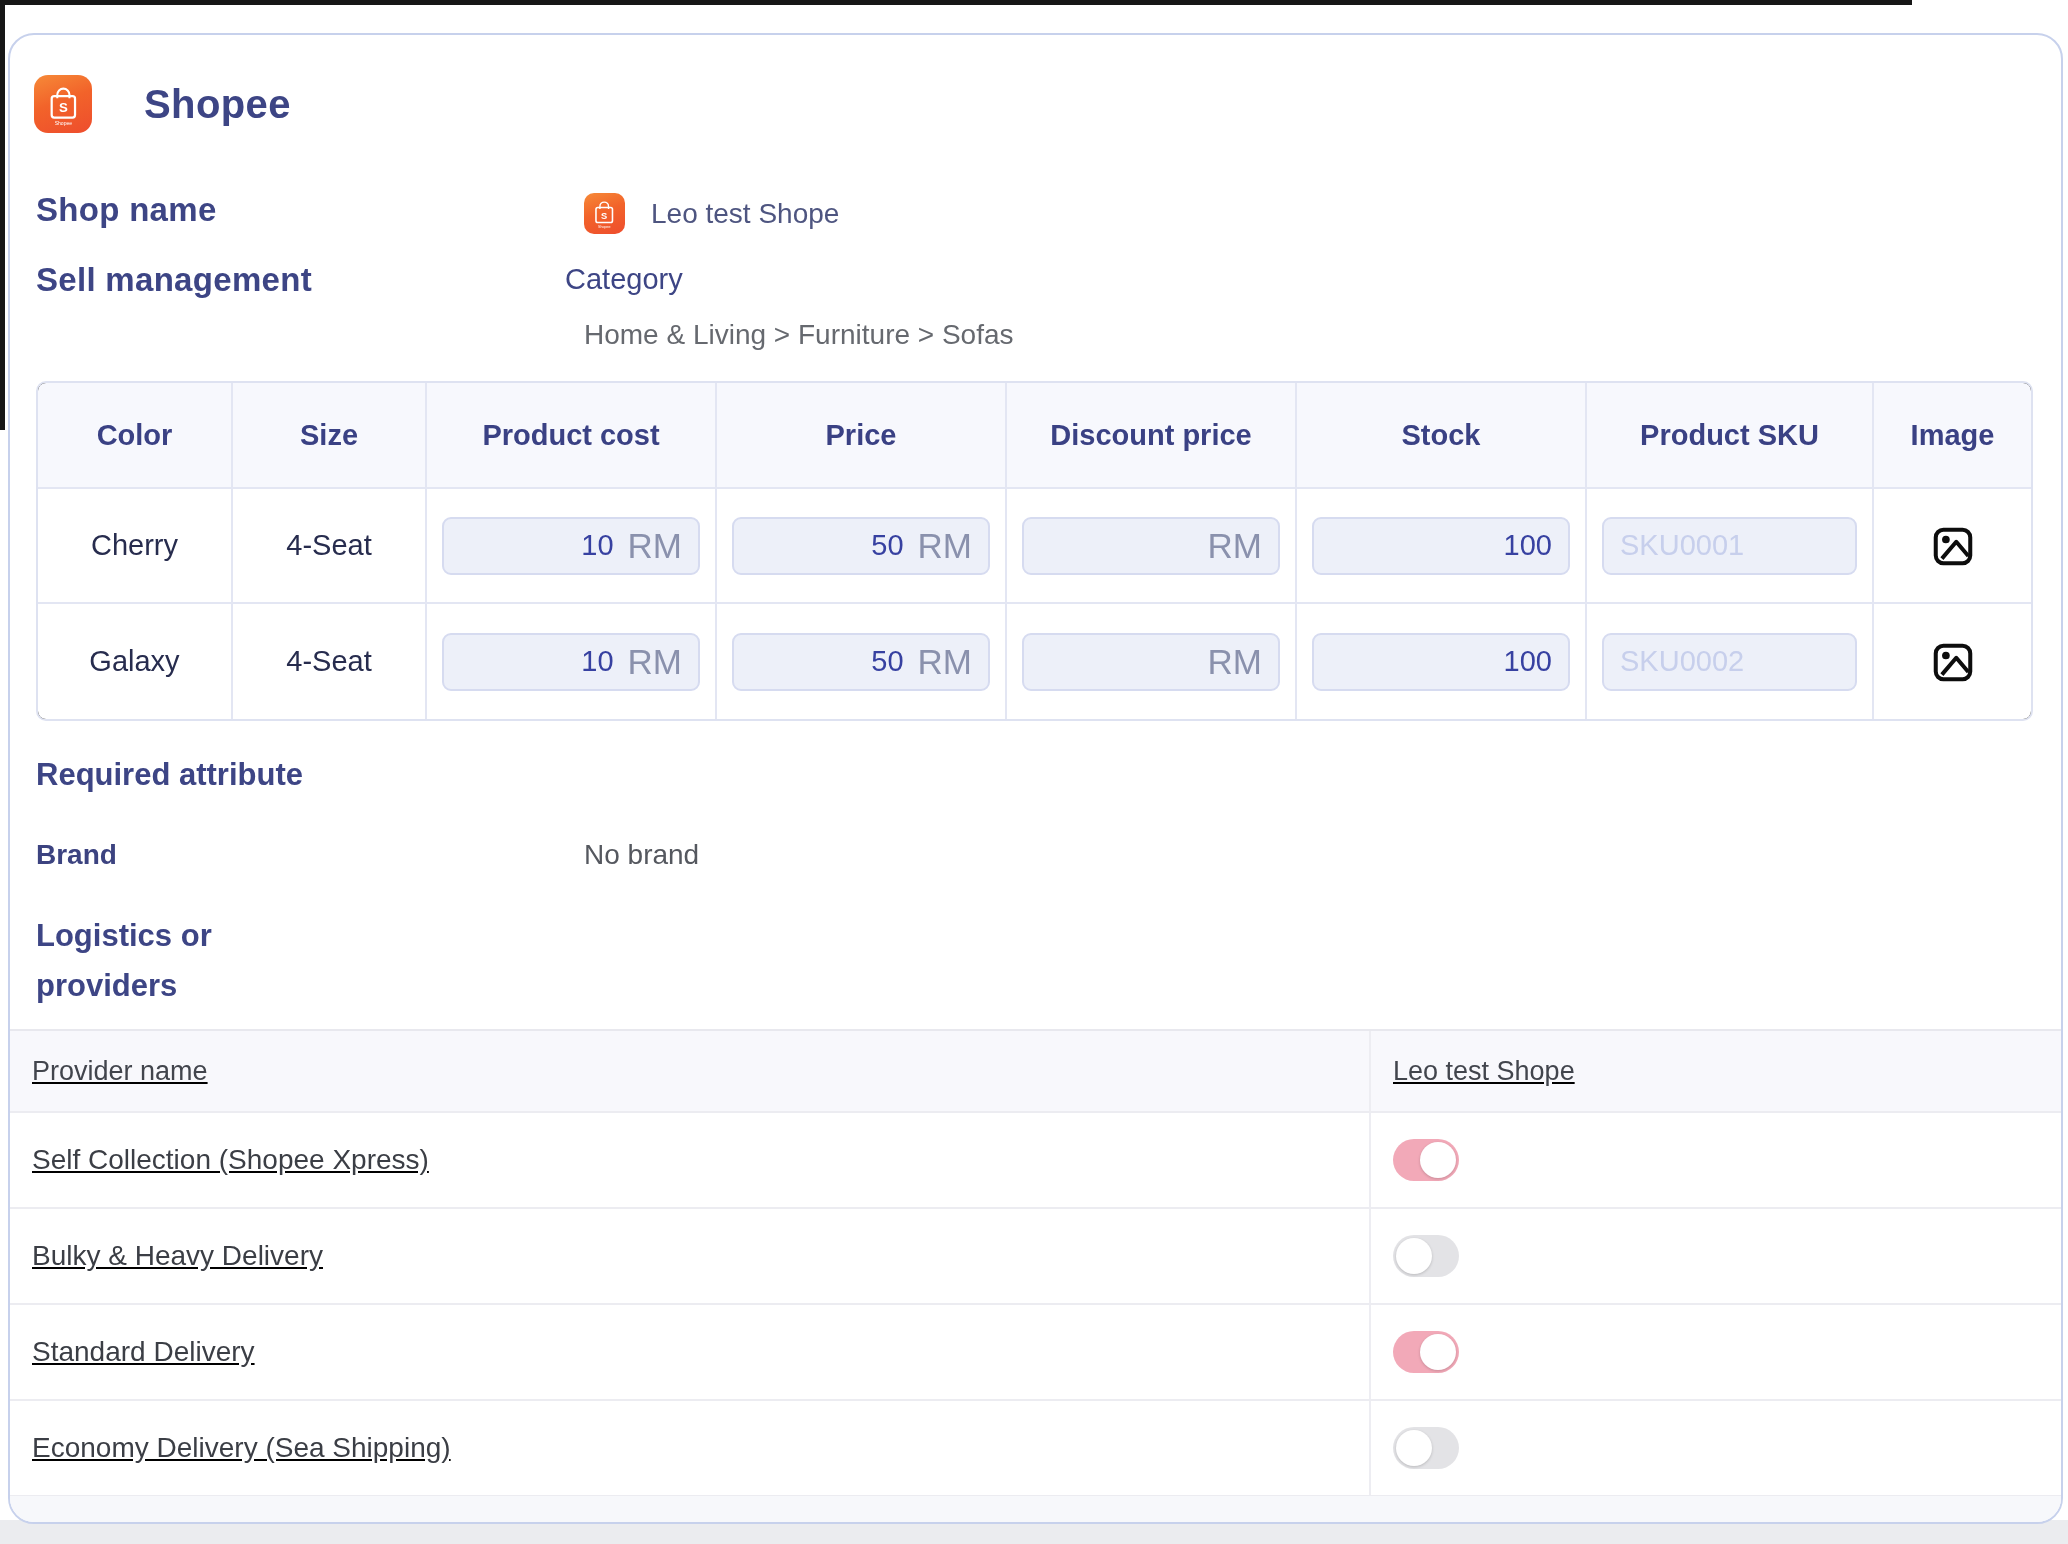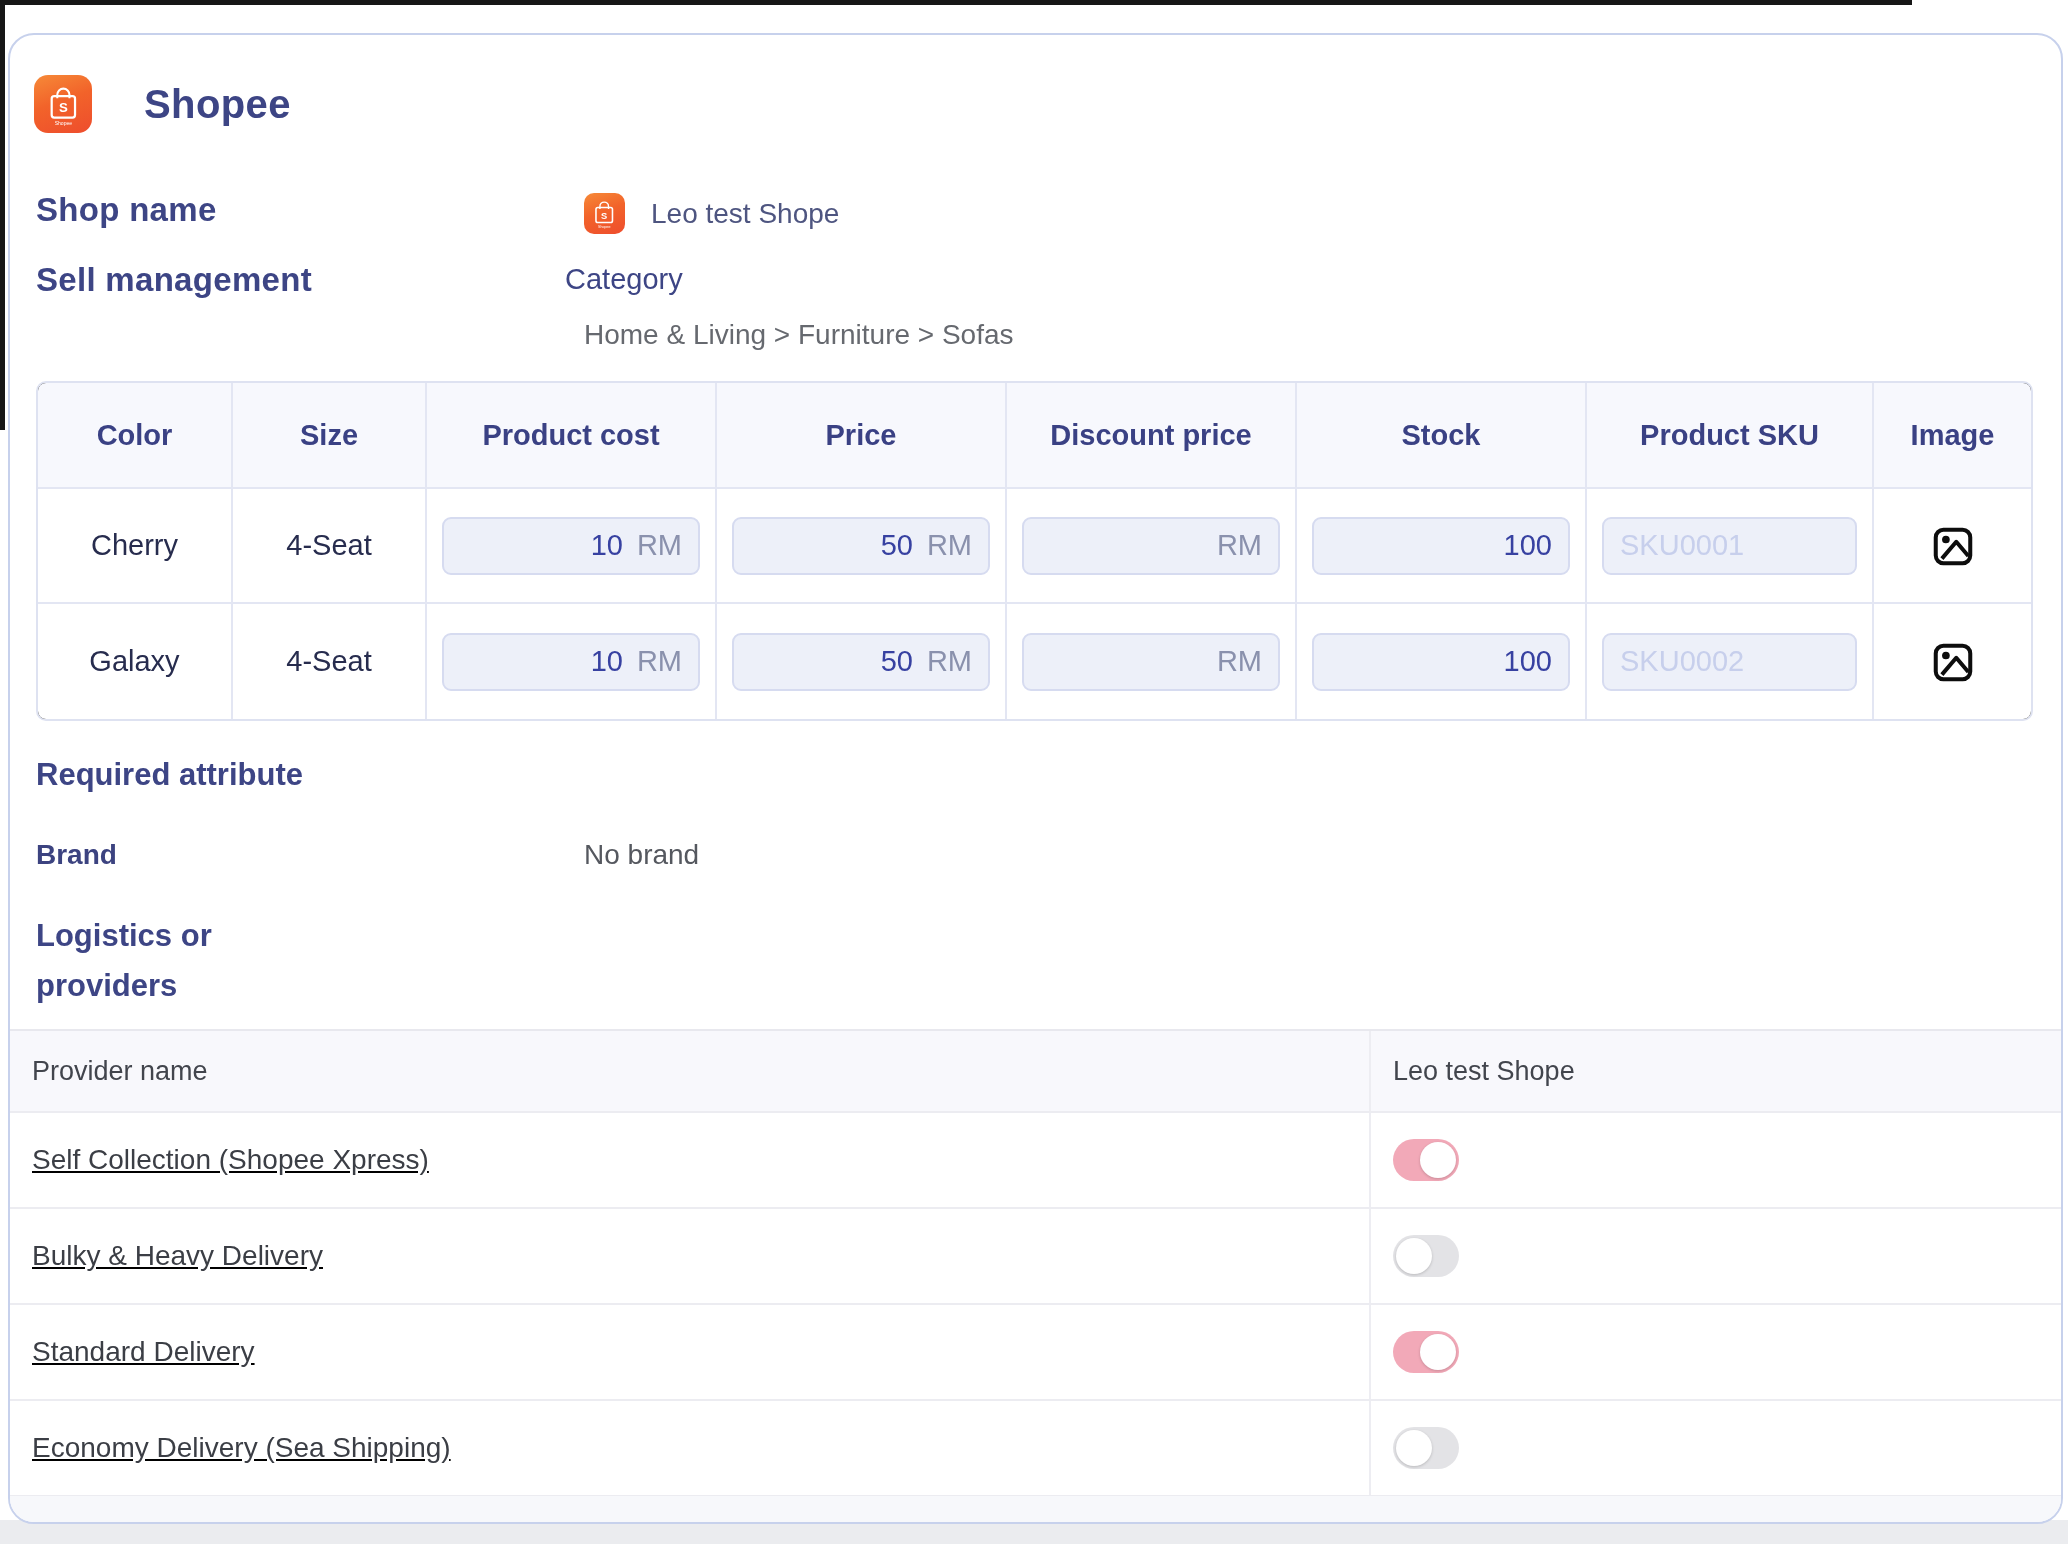--- a/index.html
+++ b/index.html
@@ -36,38 +36,38 @@
              display:flex; align-items:center; justify-content:center; }
   .vt-cell:nth-child(8n) { border-right:none; }
   .vt-head .vt-cell { height:106px; background:#f7f8fd; font-size:29px; font-weight:700; color:#3a4184; }
   .vt-body .vt-cell { height:115px; background:#fff; font-size:29px; color:#272c4e; }
   .vt-body.last .vt-cell { border-bottom:none; }
 
   .inp { display:flex; align-items:center; justify-content:flex-end; width:calc(100% - 30px);
          height:58px; background:#edf0f9; border:2px solid #d6dbf0; border-radius:9px; padding:0 16px; }
   .inp input { width:100%; border:none; outline:none; background:transparent; text-align:right;
                font-family:"Liberation Sans",sans-serif; font-size:29px; color:#3741a1; }
-  .inp .suffix { font-size:29px; color:#8a91ad; margin-left:14px; }
+  .inp .suffix { font-size:35px; color:#8a91ad; margin-left:14px; }
   .inp.sku input { text-align:left; }
   .inp input::placeholder { color:#c7cfec; opacity:1; }
 
   .img-btn { width:48px; height:48px; background:none; border:none; cursor:pointer;
              display:flex; align-items:center; justify-content:center; }
 
   
   .req-title { position:absolute; left:26px; top:722px; font-size:31px; font-weight:700; color:#3d4585; }
   .brand-label { position:absolute; left:26px; top:804px; font-size:28px; font-weight:600; color:#3c4380; }
   .brand-value { position:absolute; left:574px; top:804px; font-size:28px; color:#55585f; }
   .log-title { position:absolute; left:26px; top:876px; font-size:31px; font-weight:700;
                color:#3d4585; line-height:50px; width:260px; }
 
   
   .pt { position:absolute; left:0; top:994px; width:100%; }
   .pt-row { display:flex; border-bottom:2px solid #ececf1; }
-  .pt-head { height:84px; background:#f8f8fc; border-top:2px solid #e8e8ee; }
+  .pt-head { height:84px; background:#f8f8fc; border-top:2px solid #e8e8ee;text-decoration:underline; }
   .pt-body { height:96px; background:#fff;text-decoration:underline; }
   .pt-cell-name { width:1359px; display:flex; align-items:center; padding-left:22px; }
   .pt-cell-shop { flex:1; display:flex; align-items:center; padding-left:22px; border-left:2px solid #ededf2; }
   .pt-head .pt-cell-name, .pt-head .pt-cell-shop { font-size:27px; color:#42454d; }
   .pt-body .pt-cell-name { font-size:28px; color:#3b3e45; }
 
   .toggle { width:66px; height:42px; border-radius:21px; background:#e3e3e6; position:relative; cursor:pointer; }
   .toggle .knob { position:absolute; top:3px; left:3px; width:36px; height:36px; border-radius:50%;
                   background:#fff; box-shadow:0 1px 3px rgba(0,0,0,.18); }
   .toggle.on { background:#f2a9b8; }

